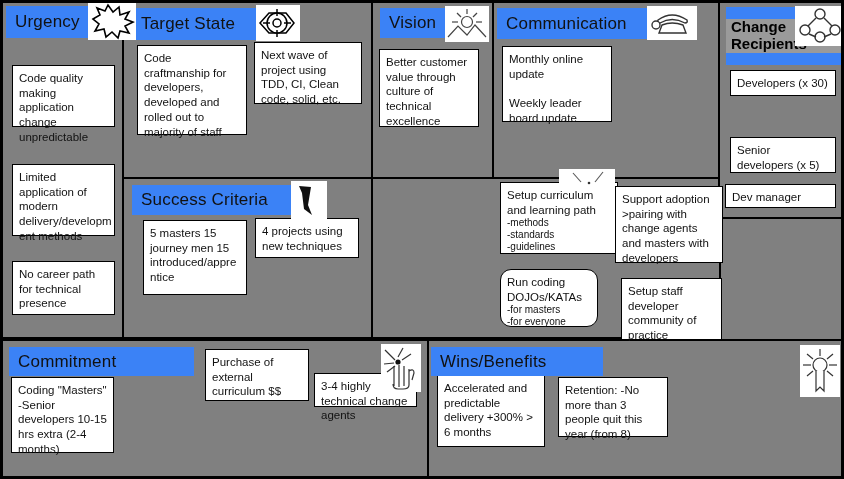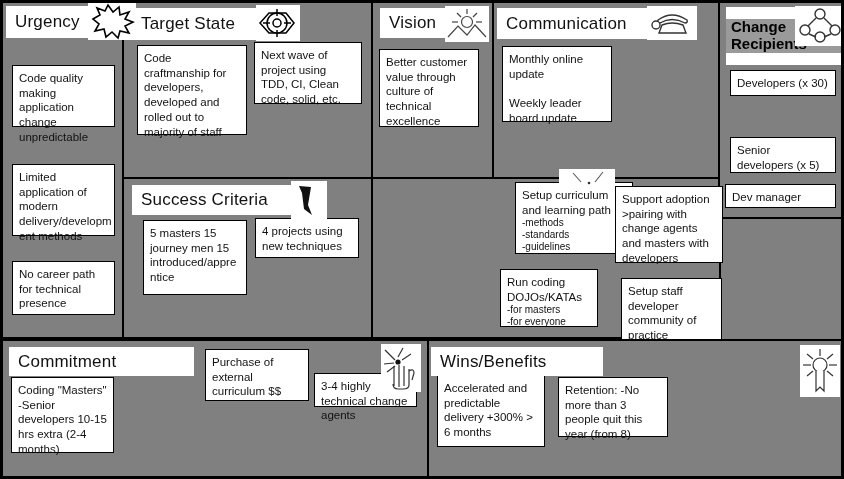--- a/index.html
+++ b/index.html
@@ -1,20 +1,20 @@
 <!DOCTYPE html>
 <html><head>
 <meta charset="utf-8">
 <style>
   html,body{margin:0;padding:0;background:#fff;}
   body{font-family:"Liberation Sans",sans-serif;}
   #canvas{position:relative;width:844px;height:479px;background:#808080;
           border:3px solid #000;box-sizing:border-box;overflow:hidden;}
   .panel{position:absolute;background:#808080;box-sizing:border-box;border:2px solid #000;}
-  .hdr{position:absolute;background:#ffffff;box-sizing:border-box;
+  .hdr{position:absolute;background:#3b82f6;box-sizing:border-box;
        display:flex;align-items:center;z-index:6;}
   .hdr .t{font-size:17px;color:#111;padding-left:9px;letter-spacing:.2px;white-space:nowrap;}
   .card{position:absolute;background:#fff;border:1.5px solid #000;box-sizing:border-box;
         padding:5px 6px;font-size:11.5px;line-height:1.28;color:#111;z-index:5;}
   .card .sub{font-size:10px;line-height:1.2;display:block;}
   .icon{position:absolute;background:#fff;z-index:7;display:block;}
   .icon svg{display:block;width:100%;height:100%;}
   .hl{background:#9a9a9a;padding:0 2px;display:inline-block;line-height:1.12;}
   .chg-title{font-weight:bold;font-size:15px;color:#000;}
 </style>
@@ -107,30 +107,30 @@
 Weekly leader board update</div>
 
   <div class="icon" style="left:556px;top:166px;width:56px;height:18px;">
     <svg viewBox="0 0 56 18" fill="none" stroke="#555" stroke-width="1.1">
       <rect x="0" y="0" width="56" height="18" fill="#fff" stroke="none"></rect>
       <line x1="14" y1="4" x2="22" y2="13"></line>
         <line x1="36" y1="13" x2="44" y2="3"></line>
       <circle cx="30" cy="14" r="1.3" fill="#333" stroke="none"></circle>
     </svg>
   </div>
-  <div class="card" style="left:512px;top:179px;width:118px;height:72px;">
+  <div class="card" style="left:497px;top:179px;width:118px;height:72px;">
     <span>Setup curriculum and learning path</span>
     <span class="sub" style="white-space:pre-line;">-methods
 -standards
 -guidelines</span>
   </div>
   <div class="card" style="left:612px;top:183px;width:108px;height:77px;">
     <span>Support adoption &gt;pairing with change agents and masters with developers</span>
   </div>
-  <div class="card" style="left:497px;top:266px;width:98px;height:58px;">
+  <div class="card" style="left:497px;top:266px;width:98px;height:58px;border-radius:11px;">
     <span>Run coding DOJOs/KATAs</span>
     <span class="sub" style="white-space:pre-line;">-for masters
 -for everyone</span>
   </div>
   <div class="card" style="left:618px;top:275px;width:101px;height:62px;">
     <span>Setup staff developer community of practice</span>
   </div>
 
   <div class="hdr" style="left:723px;top:4px;width:116px;height:58px;">
     <span class="chg-title hl" style="padding-left:5px;">Change Recipients</span>

